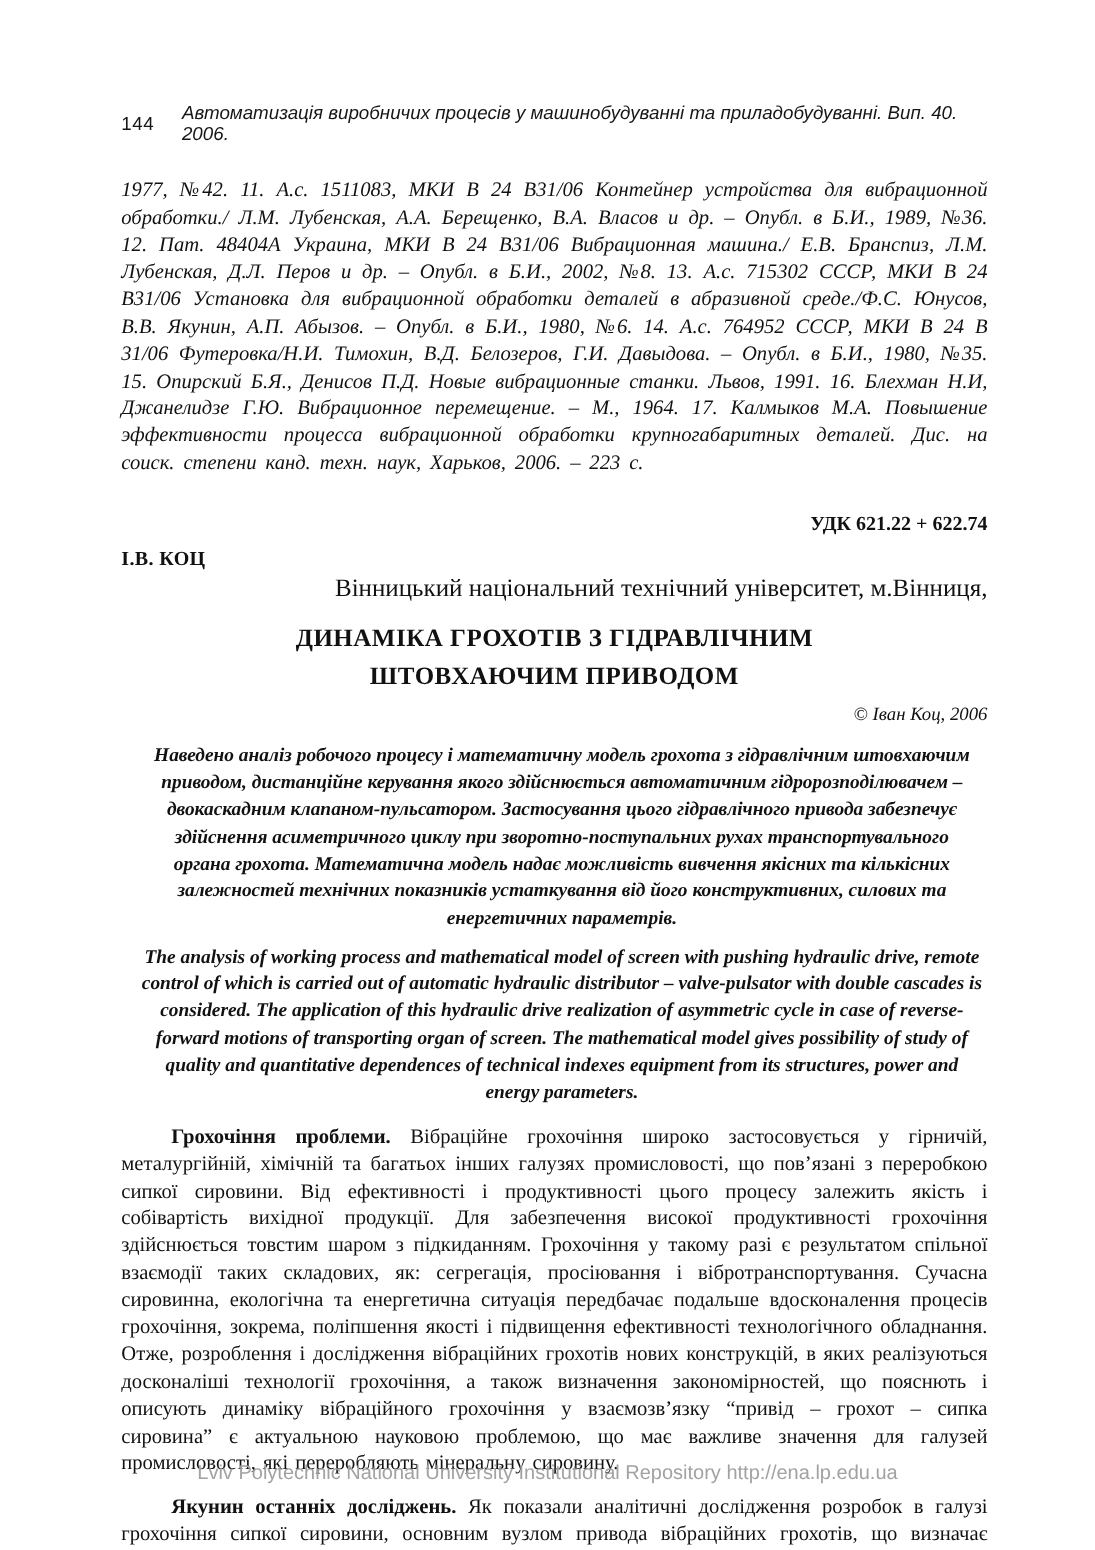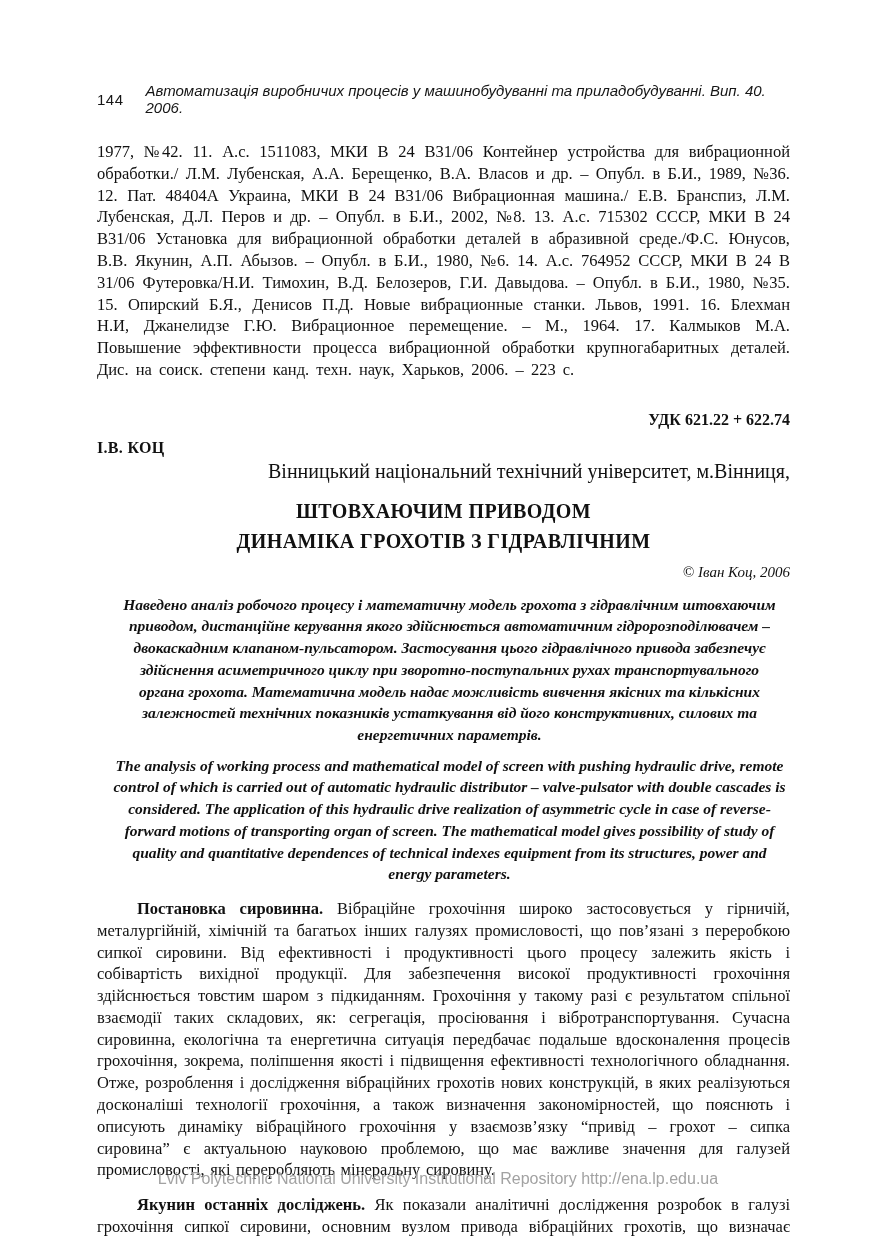--- a/index.html
+++ b/index.html
@@ -24,20 +24,21 @@
     padding-top: 82px;
     font-family: "Liberation Sans", sans-serif;
     font-size: 15px;
     color: #161616;
   }
   .running-head .pagenum { font-style: normal; letter-spacing: 0.5px; }
   .running-head .journal { font-style: italic; }
   
   .references {
     margin-top: 25px;
+    font-style: italic;
     font-size: 16.5px;
     line-height: 21.8px;
     text-align: justify;
     word-spacing: 3px;
   }
   
   .udc {
     margin-top: 30px;
     text-align: right;
     font-weight: bold;
@@ -116,32 +117,32 @@
       <span class="journal">Автоматизація виробничих процесів у машинобудуванні та приладобудуванні. Вип. 40. 2006.</span>
     </div>
 
     <p class="references">1977, №42. 11. А.с. 1511083, МКИ В 24 В31/06 Контейнер устройства для вибрационной обработки./ Л.М. Лубенская, А.А. Берещенко, В.А. Власов и др. – Опубл. в Б.И., 1989, №36. 12. Пат. 48404А Украина, МКИ В 24 В31/06 Вибрационная машина./ Е.В. Бранспиз, Л.М. Лубенская, Д.Л. Перов и др. – Опубл. в Б.И., 2002, №8. 13. А.с. 715302 СССР, МКИ В 24 В31/06 Установка для вибрационной обработки деталей в абразивной среде./Ф.С. Юнусов, В.В. Якунин, А.П. Абызов. – Опубл. в Б.И., 1980, №6. 14. А.с. 764952 СССР, МКИ В 24 В 31/06 Футеровка/Н.И. Тимохин, В.Д. Белозеров, Г.И. Давыдова. – Опубл. в Б.И., 1980, №35. 15. Опирский Б.Я., Денисов П.Д. Новые вибрационные станки. Львов, 1991. 16. Блехман Н.И, Джанелидзе Г.Ю. Вибрационное перемещение. – М., 1964. 17. Калмыков М.А. Повышение эффективности процесса вибрационной обработки крупногабаритных деталей. Дис. на соиск. степени канд. техн. наук, Харьков, 2006. – 223 с.</p>
 
     <div class="udc">УДК 621.22 + 622.74</div>
     <div class="author">І.В. КОЦ</div>
     <div class="affiliation">Вінницький національний технічний університет, м.Вінниця,</div>
 
     <h1 class="article-title">
+      <div>ДИНАМІКА ГРОХОТІВ З ГІДРАВЛІЧНИМ</div>
       <div>ШТОВХАЮЧИМ ПРИВОДОМ</div>
-      <div>ДИНАМІКА ГРОХОТІВ З ГІДРАВЛІЧНИМ</div>
     </h1>
 
     <div class="copyright">© Іван Коц, 2006</div>
 
     <p class="abstract ukrainian">Наведено аналіз робочого процесу і математичну модель  грохота з гідравлічним штовхаючим приводом, дистанційне керування якого здійснюється автоматичним гідророзподілювачем – двокаскадним клапаном-пульсатором. Застосування цього гідравлічного привода забезпечує здійснення асиметричного циклу при зворотно-поступальних рухах транспортувального органа грохота.  Математична модель  надає можливість  вивчення якісних та кількісних залежностей технічних показників устаткування від його конструктивних, силових та енергетичних параметрів.</p>
 
     <p class="abstract english">The analysis of working process and mathematical model   of screen  with pushing hydraulic drive, remote control of  which is carried out of automatic hydraulic distributor – valve-pulsator with  double cascades is considered.  The application of this  hydraulic drive realization of asymmetric cycle in case of reverse-forward motions of transporting organ of screen. The mathematical model gives possibility  of study of quality and quantitative dependences of  technical indexes  equipment from its structures, power and energy parameters.</p>
 
     <p class="body-paragraph">
-      <span class="lead">Постановка сировинна.</span>
+      <span class="lead">Грохочіння проблеми.</span>
       <span>Вібраційне грохочіння широко застосовується у гірничій, металургійній, хімічній та багатьох інших галузях промисловості, що пов’язані з переробкою сипкої сировини. Від ефективності і продуктивності цього процесу залежить якість і собівартість вихідної продукції. Для забезпечення високої продуктивності грохочіння здійснюється товстим шаром з підкиданням. Грохочіння у такому разі є результатом спільної взаємодії таких складових, як: сегрегація, просіювання і вібротранспортування. Сучасна сировинна, екологічна та енергетична ситуація передбачає подальше вдосконалення процесів грохочіння, зокрема, поліпшення якості і підвищення ефективності технологічного обладнання. Отже, розроблення і дослідження вібраційних грохотів нових конструкцій, в яких реалізуються досконаліші технології грохочіння, а також визначення закономірностей, що пояснють і описують динаміку вібраційного грохочіння у взаємозв’язку “привід – грохот – сипка сировина” є актуальною науковою проблемою, що має важливе значення для галузей промисловості, які переробляють мінеральну сировину.</span>
     </p>
 
     <p class="body-paragraph">
       <span class="lead">Якунин останніх досліджень.</span>
       <span>Як показали аналітичні дослідження розробок в галузі грохочіння сипкої сировини, основним вузлом привода вібраційних грохотів, що визначає ступінь</span>
     </p>
 
   </div>
 

